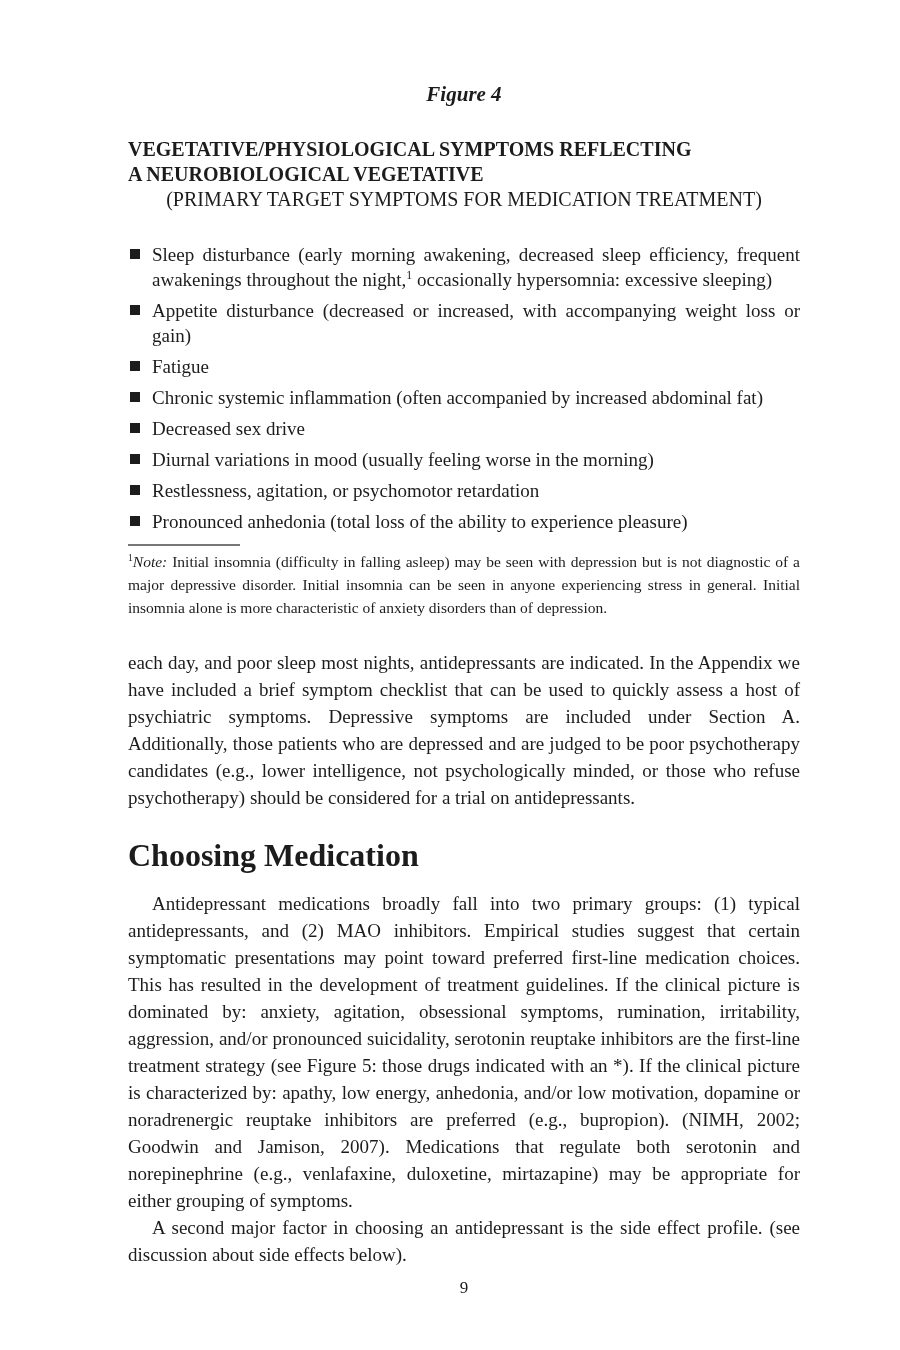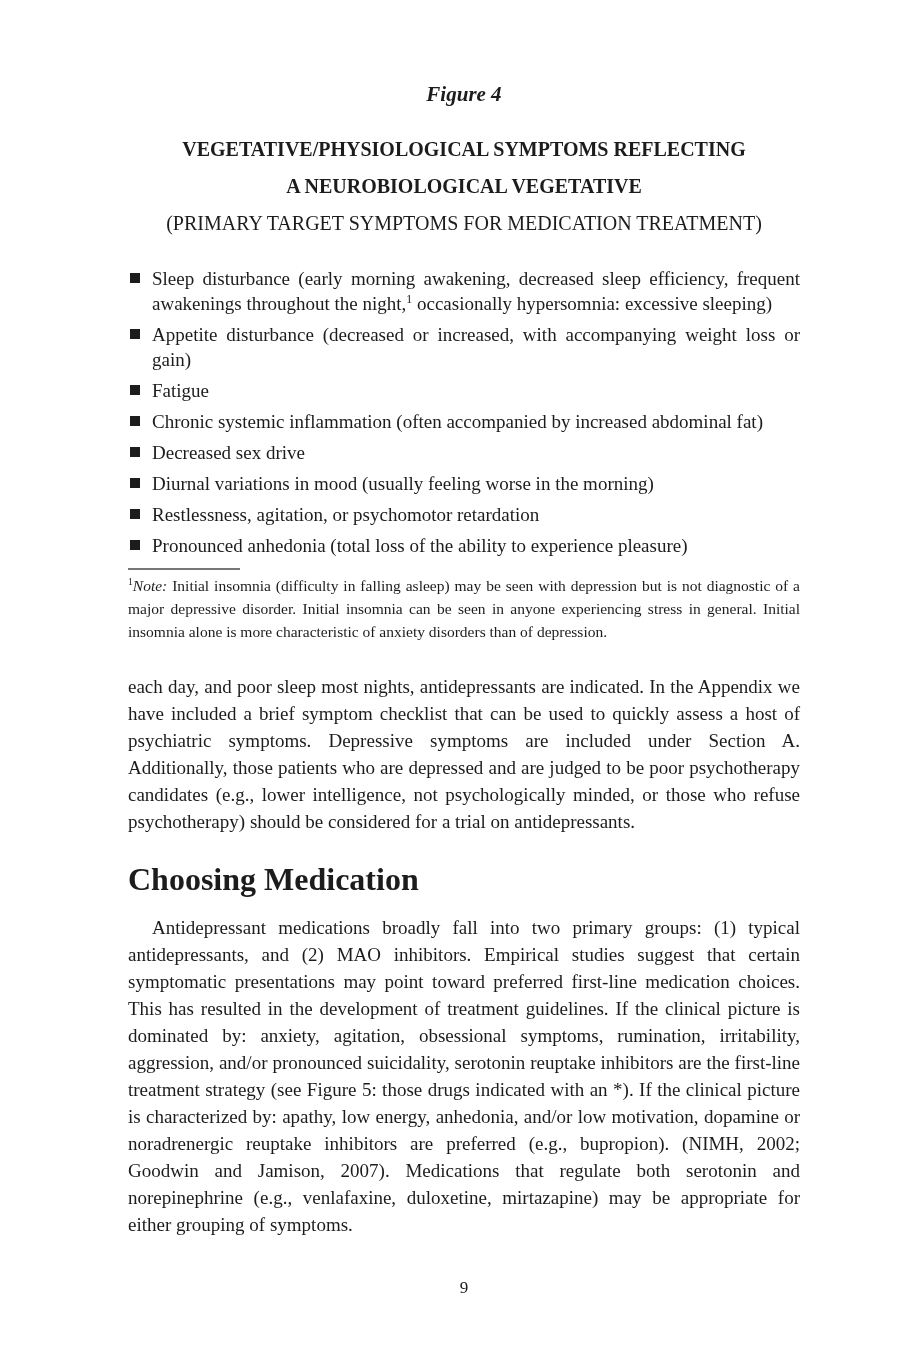--- a/index.html
+++ b/index.html
@@ -25,25 +25,25 @@
 
   
   .figure-caption {
     text-align: center;
     font-size: 21px;
     font-weight: bold;
     font-style: italic;
     margin: 0 0 30px 0;
   }
   .figure-title {
-    text-align: center;
+    text-align: left;
     font-size: 20px;
     font-weight: bold;
     line-height: 25px;
-    margin: 12px;
+    margin: 0;
     font-family: Liberation Serif, serif;
   }
   .figure-subtitle {
     text-align: center;
     font-size: 20px;
     font-weight: normal;
     line-height: 25px;
     margin: 0 0 30px 0;
   }
 
@@ -169,16 +169,17 @@
   <hr class="footnote-rule">
 
   <p class="footnote"><sup>1</sup><i>Note:</i><span> Initial insomnia (difficulty in falling asleep) may be seen with depression but is not diagnostic of a major depressive disorder. Initial insomnia can be seen in anyone experiencing stress in general. Initial insomnia alone is more characteristic of anxiety disorders than of depression.</span></p>
 
   <p class="body-para para-1">each day, and poor sleep most nights, antidepressants are indicated. In the Appendix we have included a brief symptom checklist that can be used to quickly assess a host of psychiatric symptoms. Depressive symptoms are included under Section A. Additionally, those patients who are depressed and are judged to be poor psychotherapy candidates (e.g., lower intelligence, not psychologically minded, or those who refuse psychotherapy) should be considered for a trial on antidepressants.</p>
 
   <h2 class="section-heading">Choosing Medication</h2>
 
   <p class="body-para indent">Antidepressant medications broadly fall into two primary groups: (1) typical antidepressants, and (2) MAO inhibitors. Empirical studies suggest that certain symptomatic presentations may point toward preferred first-line medication choices. This has resulted in the development of treatment guidelines. If the clinical picture is dominated by: anxiety, agitation, obsessional symptoms, rumination, irritability, aggression, and/or pronounced suicidality, serotonin reuptake inhibitors are the first-line treatment strategy (see Figure 5: those drugs indicated with an *). If the clinical picture is characterized by: apathy, low energy, anhedonia, and/or low motivation, dopamine or noradrenergic reuptake inhibitors are preferred (e.g., bupropion). (NIMH, 2002; Goodwin and Jamison, 2007). Medications that regulate both serotonin and norepinephrine (e.g., venlafaxine, duloxetine, mirtazapine) may be appropriate for either grouping of symptoms.</p>
 
+  <p class="body-para indent">A second major factor in choosing an antidepressant is the side effect profile. (see discussion about side effects below).</p>
 
   <div class="page-number">9</div>
 
 </div>
 
 </body></html>

